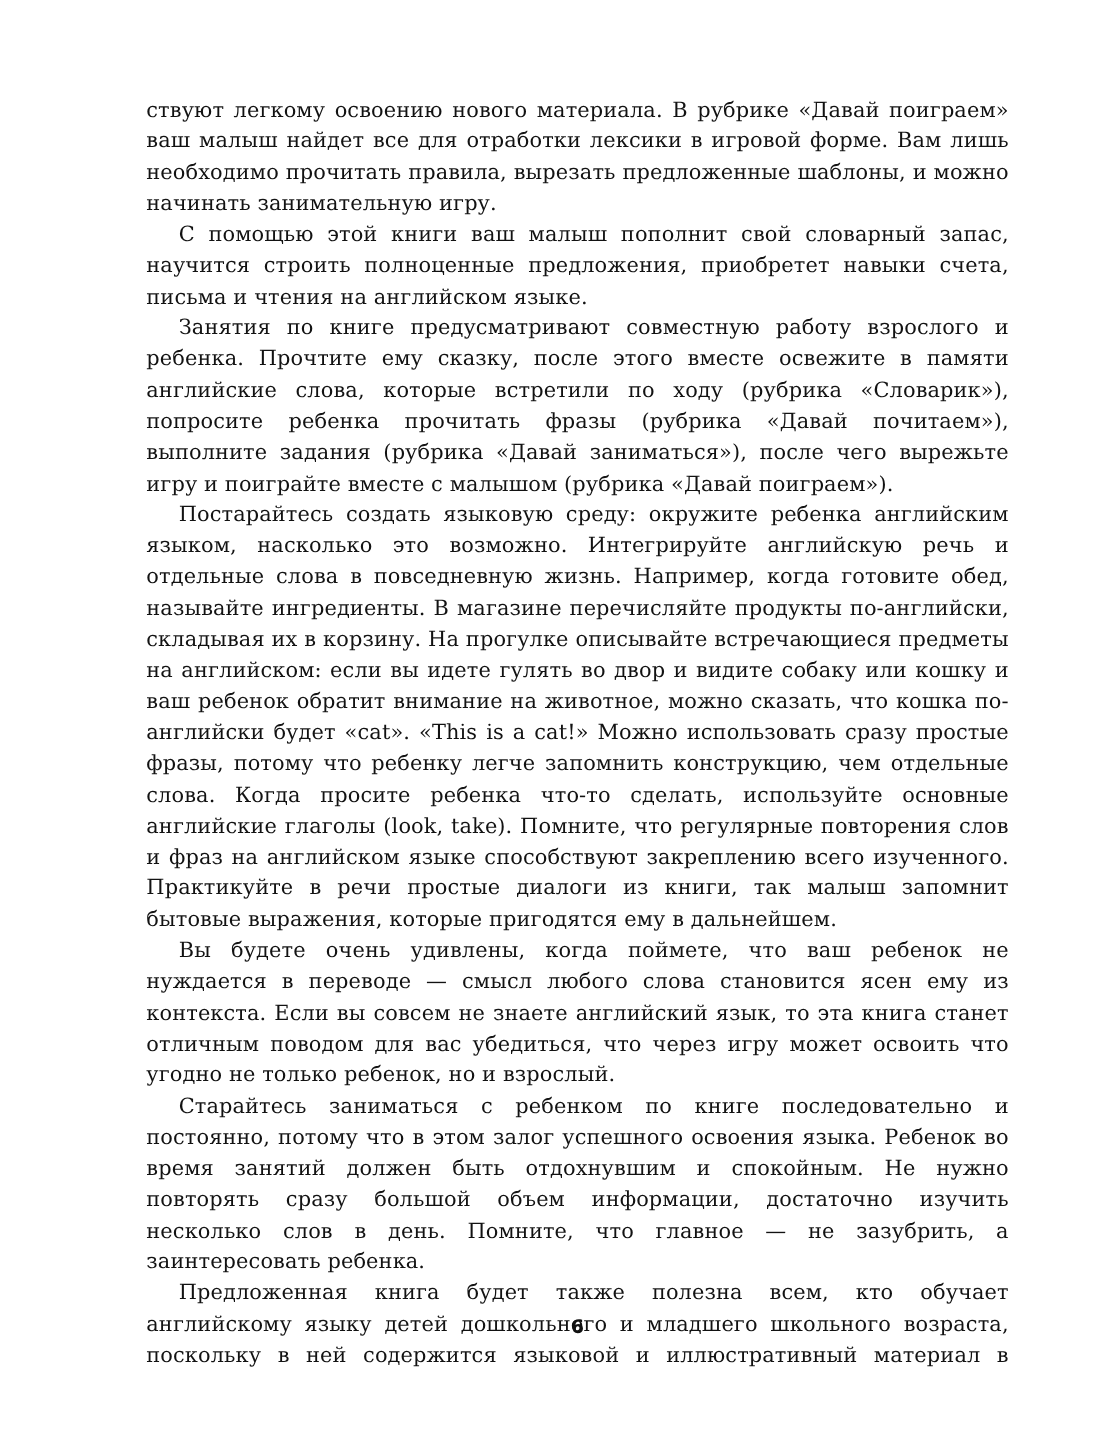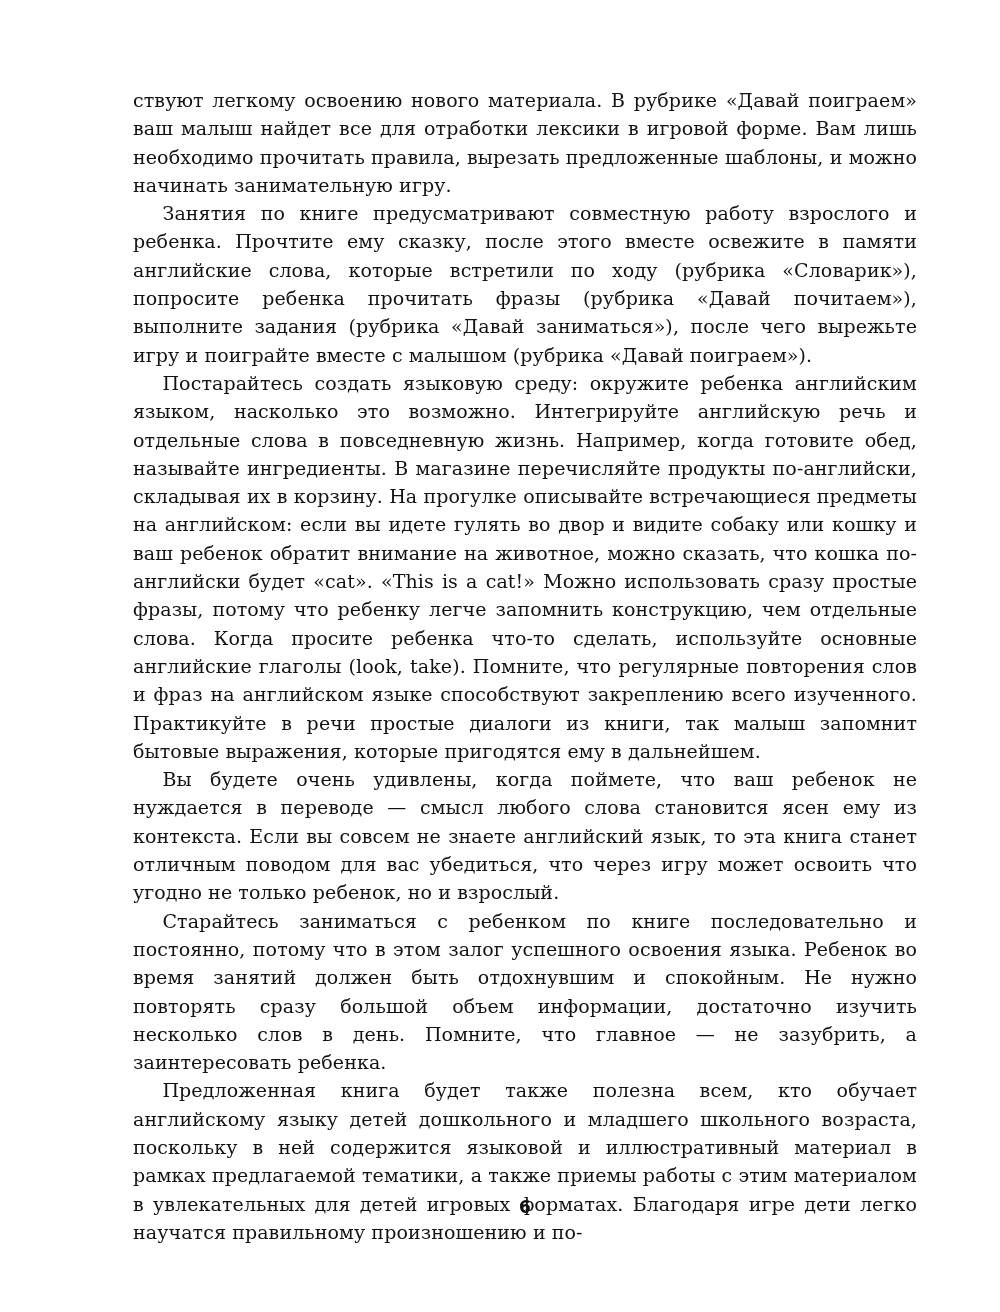--- a/index.html
+++ b/index.html
@@ -44,20 +44,21 @@
     font-size: 17px;
     color: #111111;
   }
 </style>
 </head>
 <body>
 
 <div class="page">
   <div class="text-block">
     <p class="para continued">ствуют легкому освоению нового материала. В рубрике «Давай поиграем» ваш малыш найдет все для отработки лексики в игровой форме. Вам лишь необходимо прочитать правила, вырезать предложенные шаблоны, и можно начинать занимательную игру.</p>
+    <p class="para">С помощью этой книги ваш малыш пополнит свой словарный запас, научится строить полноценные предложения, приобретет навыки счета, письма и чтения на английском языке.</p>
     <p class="para">Занятия по книге предусматривают совместную работу взрослого и ребенка. Прочтите ему сказку, после этого вместе освежите в памяти английские слова, которые встретили по ходу (рубрика «Словарик»), попросите ребенка прочитать фразы (рубрика «Давай почитаем»), выполните задания (рубрика «Давай заниматься»), после чего вырежьте игру и поиграйте вместе с малышом (рубрика «Давай поиграем»).</p>
     <p class="para">Постарайтесь создать языковую среду: окружите ребенка английским языком, насколько это возможно. Интегрируйте английскую речь и отдельные слова в повседневную жизнь. Например, когда готовите обед, называйте ингредиенты. В магазине перечисляйте продукты по-английски, складывая их в корзину. На прогулке описывайте встречающиеся предметы на английском: если вы идете гулять во двор и видите собаку или кошку и ваш ребенок обратит внимание на животное, можно сказать, что кошка по-английски будет «cat». «This is a cat!» Можно использовать сразу простые фразы, потому что ребенку легче запомнить конструкцию, чем отдельные слова. Когда просите ребенка что-то сделать, используйте основные английские глаголы (look, take). Помните, что регулярные повторения слов и фраз на английском языке способствуют закреплению всего изученного. Практикуйте в речи простые диалоги из книги, так малыш запомнит бытовые выражения, которые пригодятся ему в дальнейшем.</p>
     <p class="para">Вы будете очень удивлены, когда поймете, что ваш ребенок не нуждается в переводе — смысл любого слова становится ясен ему из контекста. Если вы совсем не знаете английский язык, то эта книга станет отличным поводом для вас убедиться, что через игру может освоить что угодно не только ребенок, но и взрослый.</p>
     <p class="para">Старайтесь заниматься с ребенком по книге последовательно и постоянно, потому что в этом залог успешного освоения языка. Ребенок во время занятий должен быть отдохнувшим и спокойным. Не нужно повторять сразу большой объем информации, достаточно изучить несколько слов в день. Помните, что главное — не зазубрить, а заинтересовать ребенка.</p>
     <p class="para">Предложенная книга будет также полезна всем, кто обучает английскому языку детей дошкольного и младшего школьного возраста, поскольку в ней содержится языковой и иллюстративный материал в рамках предлагаемой тематики, а также приемы работы с этим материалом в увлекательных для детей игровых форматах. Благодаря игре дети легко научатся правильному произношению и по-</p>
   </div>
   <div class="page-number">6</div>
 </div>
 
 </body></html>

